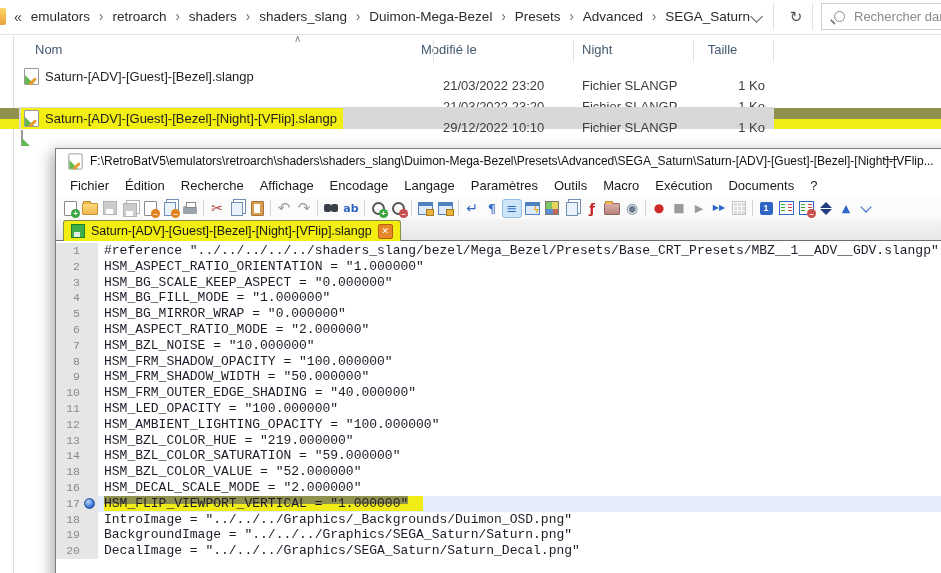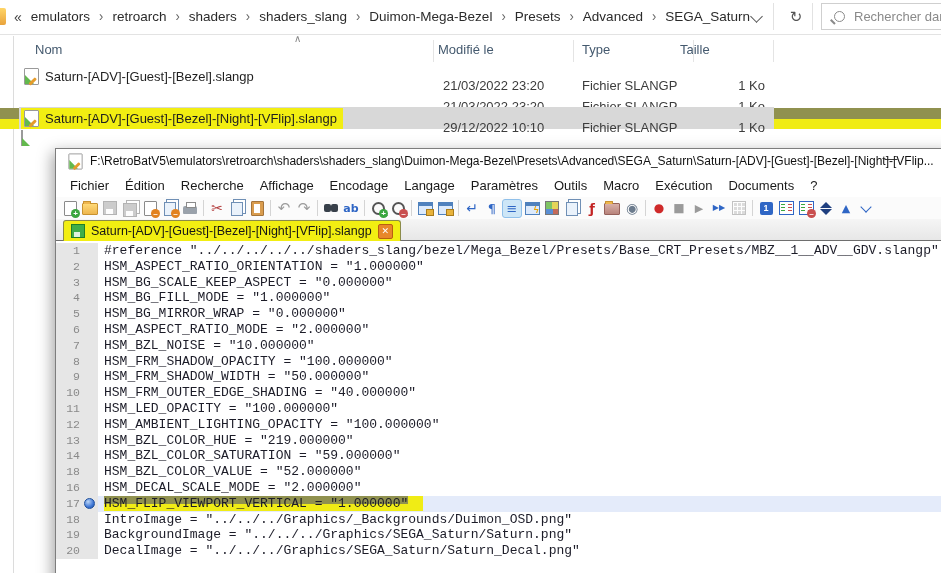--- a/index.html
+++ b/index.html
@@ -142,23 +142,23 @@
     <div class="vline" style="left:812px;"></div>
     <div class="searchbox">
       <span class="mag"></span>
       <span class="search-text">Rechercher dan</span>
     </div>
   </div>
   <div class="nav-sep"></div>
   <div class="sort-caret">∧</div>
   <div class="exp-header" id="exp-header">
       <div class="hcol" style="left: 35px;">Nom</div>
-      <div class="hcol" style="left: 438px;">Modifié le</div>
-      <div class="hcol" style="left: 582px;">Type</div>
-      <div class="hcol" style="left: 680px; width: 85px; text-align: left;">Taille</div>
+      <div class="hcol" style="left: 421px;">Modifié le</div>
+      <div class="hcol" style="left: 582px;">Night</div>
+      <div class="hcol" style="left: 680px; width: 85px; text-align: center;">Taille</div>
       <div class="hline" style="left: 433px;"></div>
       <div class="hline" style="left: 573px;"></div>
       <div class="hline" style="left: 693px;"></div>
       <div class="hline" style="left: 773px;"></div>
     </div>
   <div class="exp-rows" id="exp-rows">
       <div class="exp-row" style="top: 2px;">
         <div class="namewrap">
           <span class="fico"></span>
           <span>Saturn-[ADV]-[Guest]-[Bezel].slangp</span>

